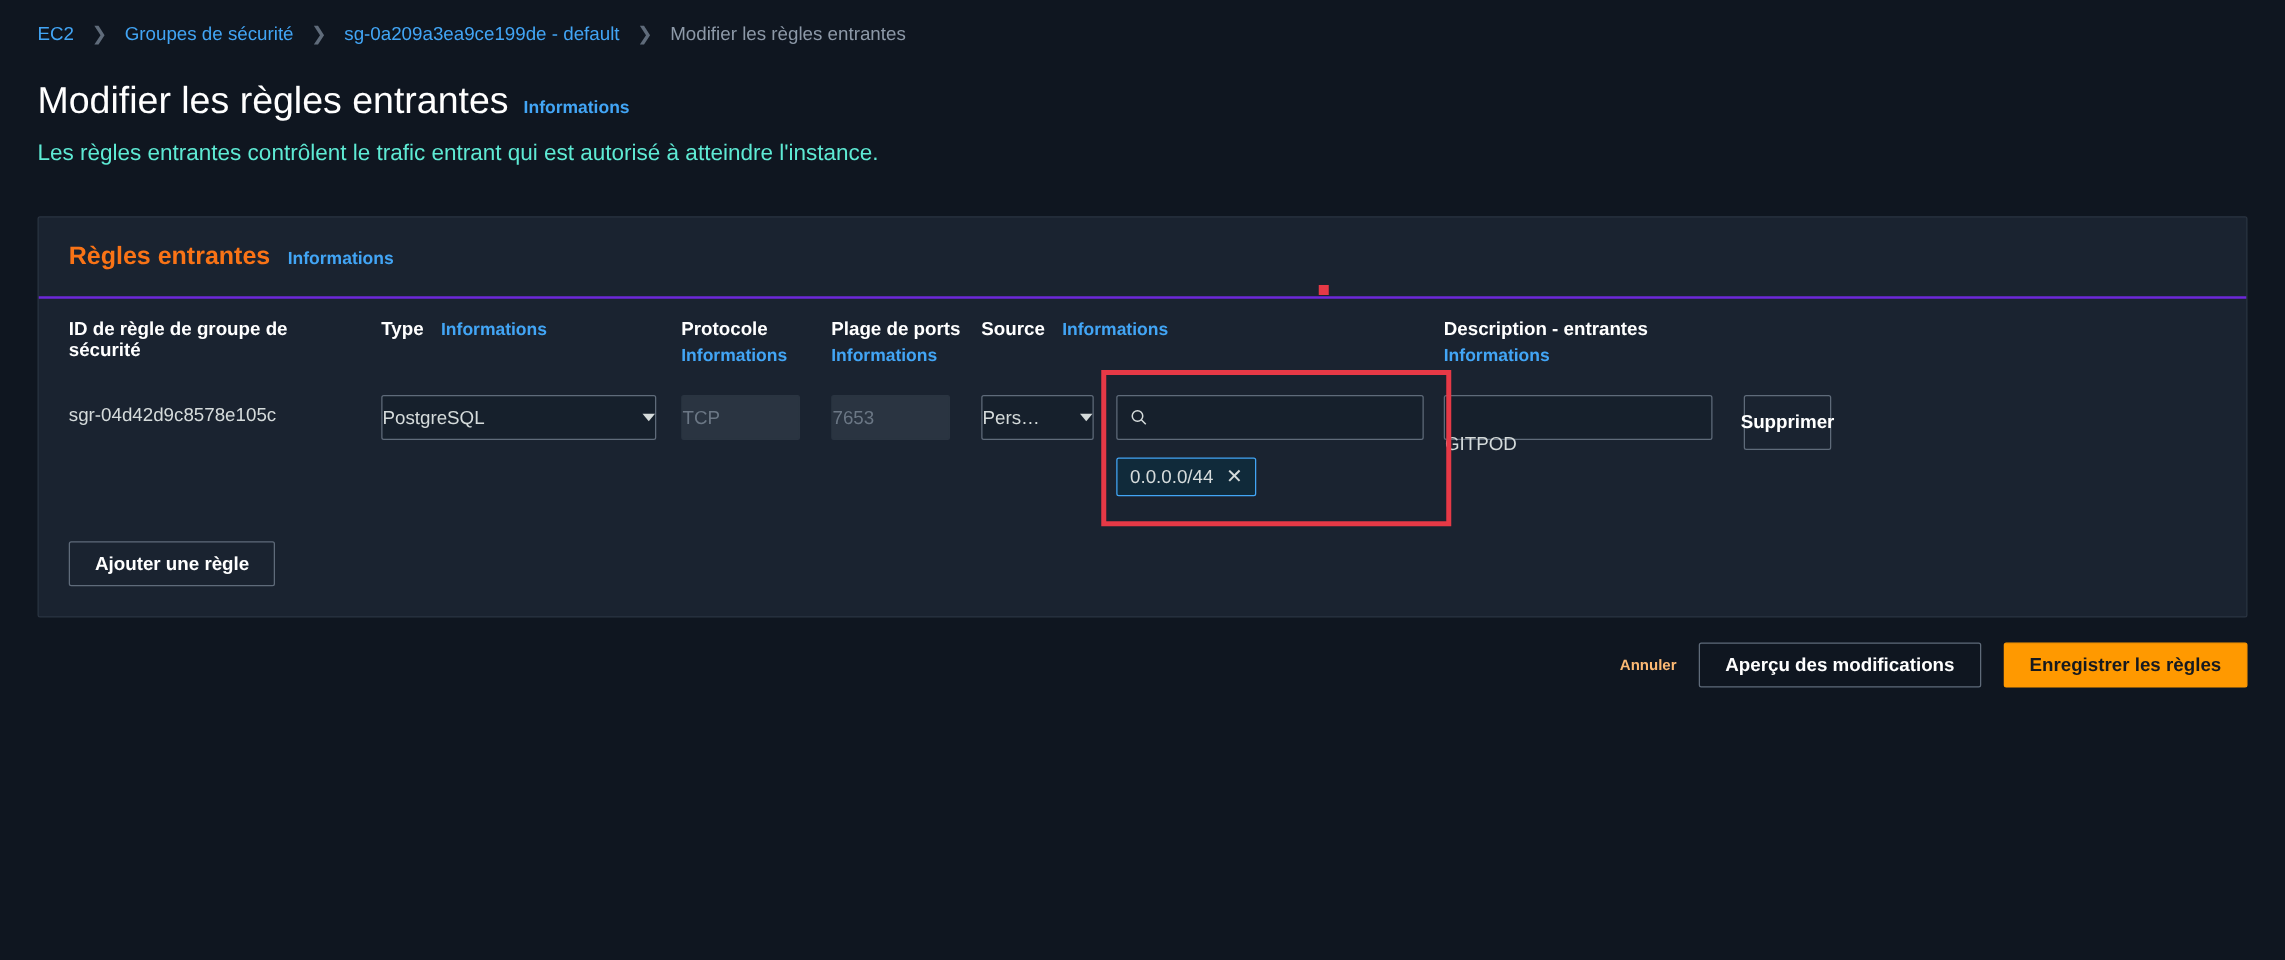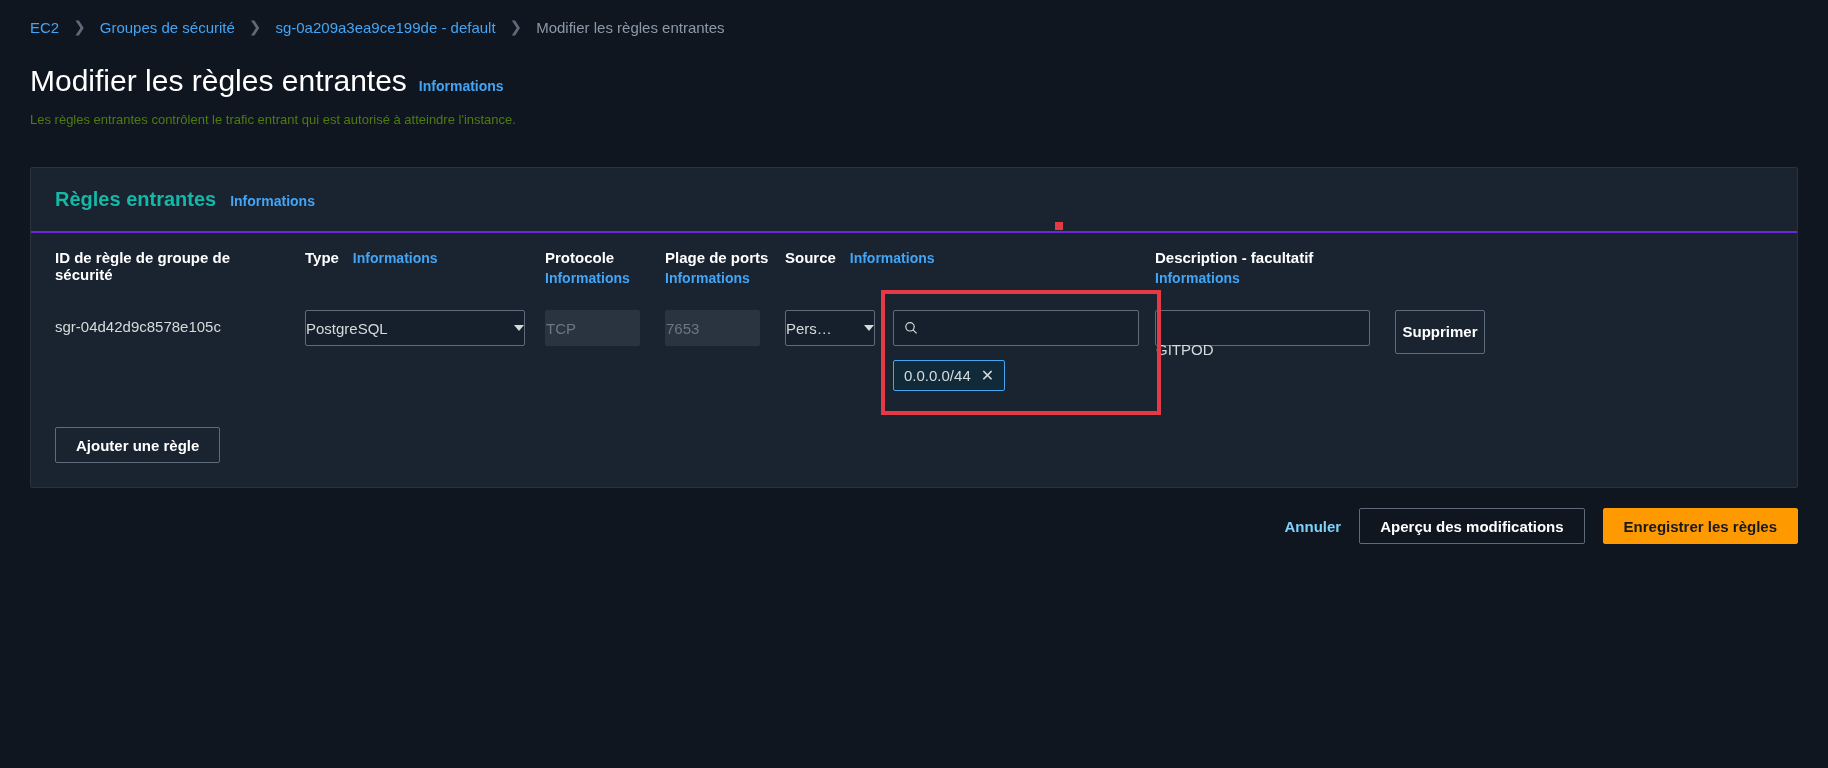--- a/index.html
+++ b/index.html
@@ -39,41 +39,41 @@
     font-weight: 400;
     color: #ffffff;
   }
   .info-link {
     color: #42a5f5;
     font-size: 14px;
     font-weight: 700;
   }
   .page-desc {
     margin-top: 14px;
-    color: #4d7c0f;
-    font-size: 13px;
+    color: #5eead4;
+    font-size: 18px;
   }
 
   
   .panel {
     margin: 20px 30px 0;
     background: #1a2330;
     border: 1px solid #2a3441;
     border-radius: 2px;
   }
   .panel-header {
     padding: 20px 24px;
     display: flex;
     align-items: baseline;
     gap: 14px;
   }
   .panel-title {
     font-size: 20px;
     font-weight: 700;
-    color: #14b8a6;
+    color: #f97316;
   }
 
   
   .table-head {
     display: flex;
     padding: 0 24px;
     border-top: 2px solid #6d28d9;
     padding-top: 16px;
     padding-bottom: 10px;
   }
@@ -190,24 +190,24 @@
     color: #ffffff;
     font-size: 15px;
     font-weight: 700;
     border-radius: 2px;
     cursor: pointer;
   }
   .btn-wide { height: 44px; }
   .btn-link {
     border: none;
     background: transparent;
-    color: #7dd3fc;
+    color: #fdba74;
     font-weight: 700;
     cursor: pointer;
-    font-size: 15px;
+    font-size: 12px;
   }
   .btn-primary {
     background: #ff9900;
     border-color: #ff9900;
     color: #16191f;
   }
 
   .panel-footer-row {
     padding: 12px 24px 24px;
   }
@@ -272,21 +272,21 @@
     </div>
     <div class="col col-ports">
       <span class="head-label">Plage de ports</span>
       <a href="#" class="head-info" style="display:block;margin-top:4px;">Informations</a>
     </div>
     <div class="col col-source">
       <span class="head-label">Source</span>
       <a href="#" class="head-info" style="margin-left:10px;">Informations</a>
     </div>
     <div class="col col-desc">
-      <span class="head-label">Description - facultatif</span>
+      <span class="head-label">Description - entrantes</span>
       <a href="#" class="head-info" style="display:block;margin-top:4px;">Informations</a>
     </div>
     <div class="col col-del"></div>
   </div>
 
   <div class="table-row rel">
 
     <div class="col col-id">
       <div class="id-text">sgr-04d42d9c8578e105c</div>
     </div>
@@ -336,21 +336,21 @@
       </div>
     </div>
 
     <div class="col col-desc">
       <div class="input-box" style="width:215px;">
         <input type="text" value="GITPOD" style="">
       </div>
     </div>
 
     <div class="col col-del">
-      <button class="btn btn-wide" style="width:90px;white-space:normal;line-height:1.2;">Supprimer</button>
+      <button class="btn btn-wide" style="width:70px;white-space:normal;line-height:1.2;">Supprimer</button>
     </div>
 
   </div>
 
   <div class="panel-footer-row">
     <button class="btn">Ajouter une règle</button>
   </div>
 
 </div>
 

